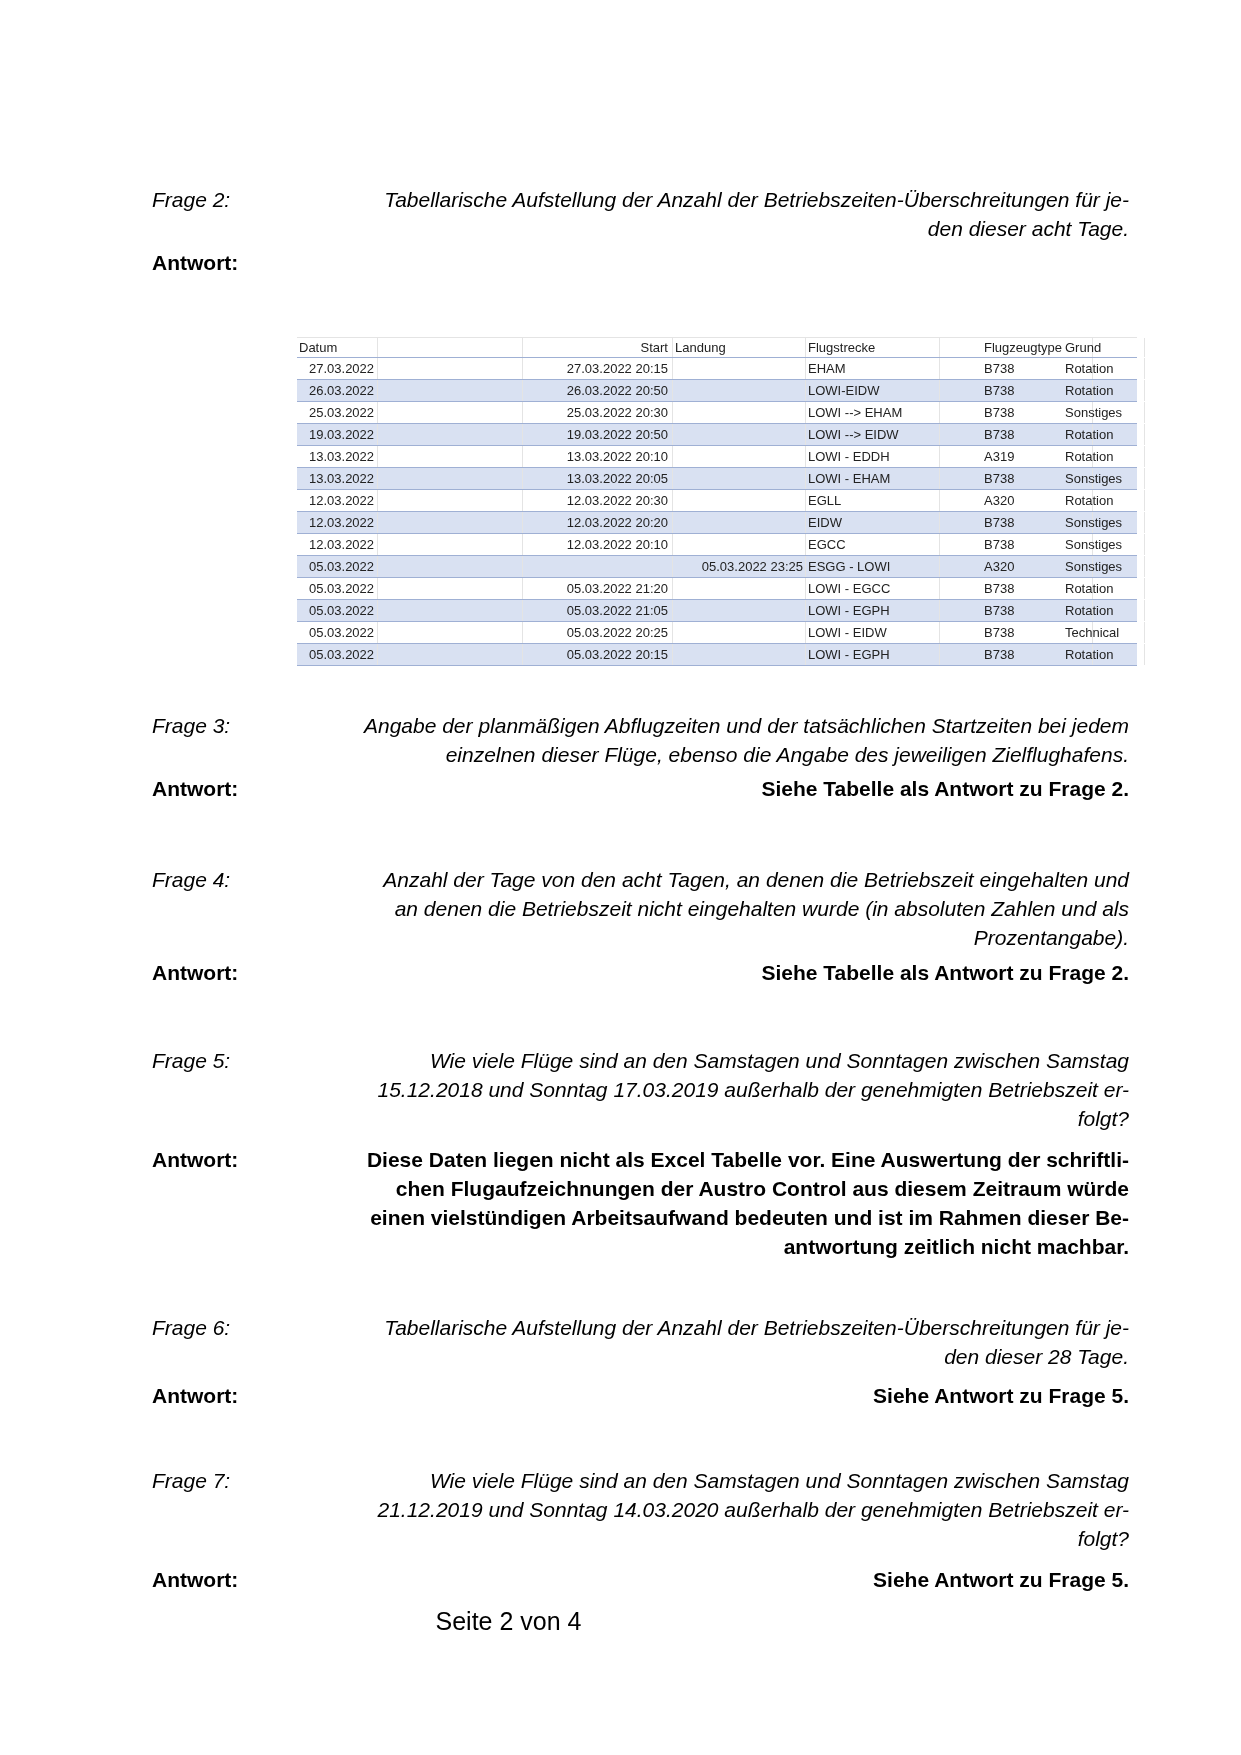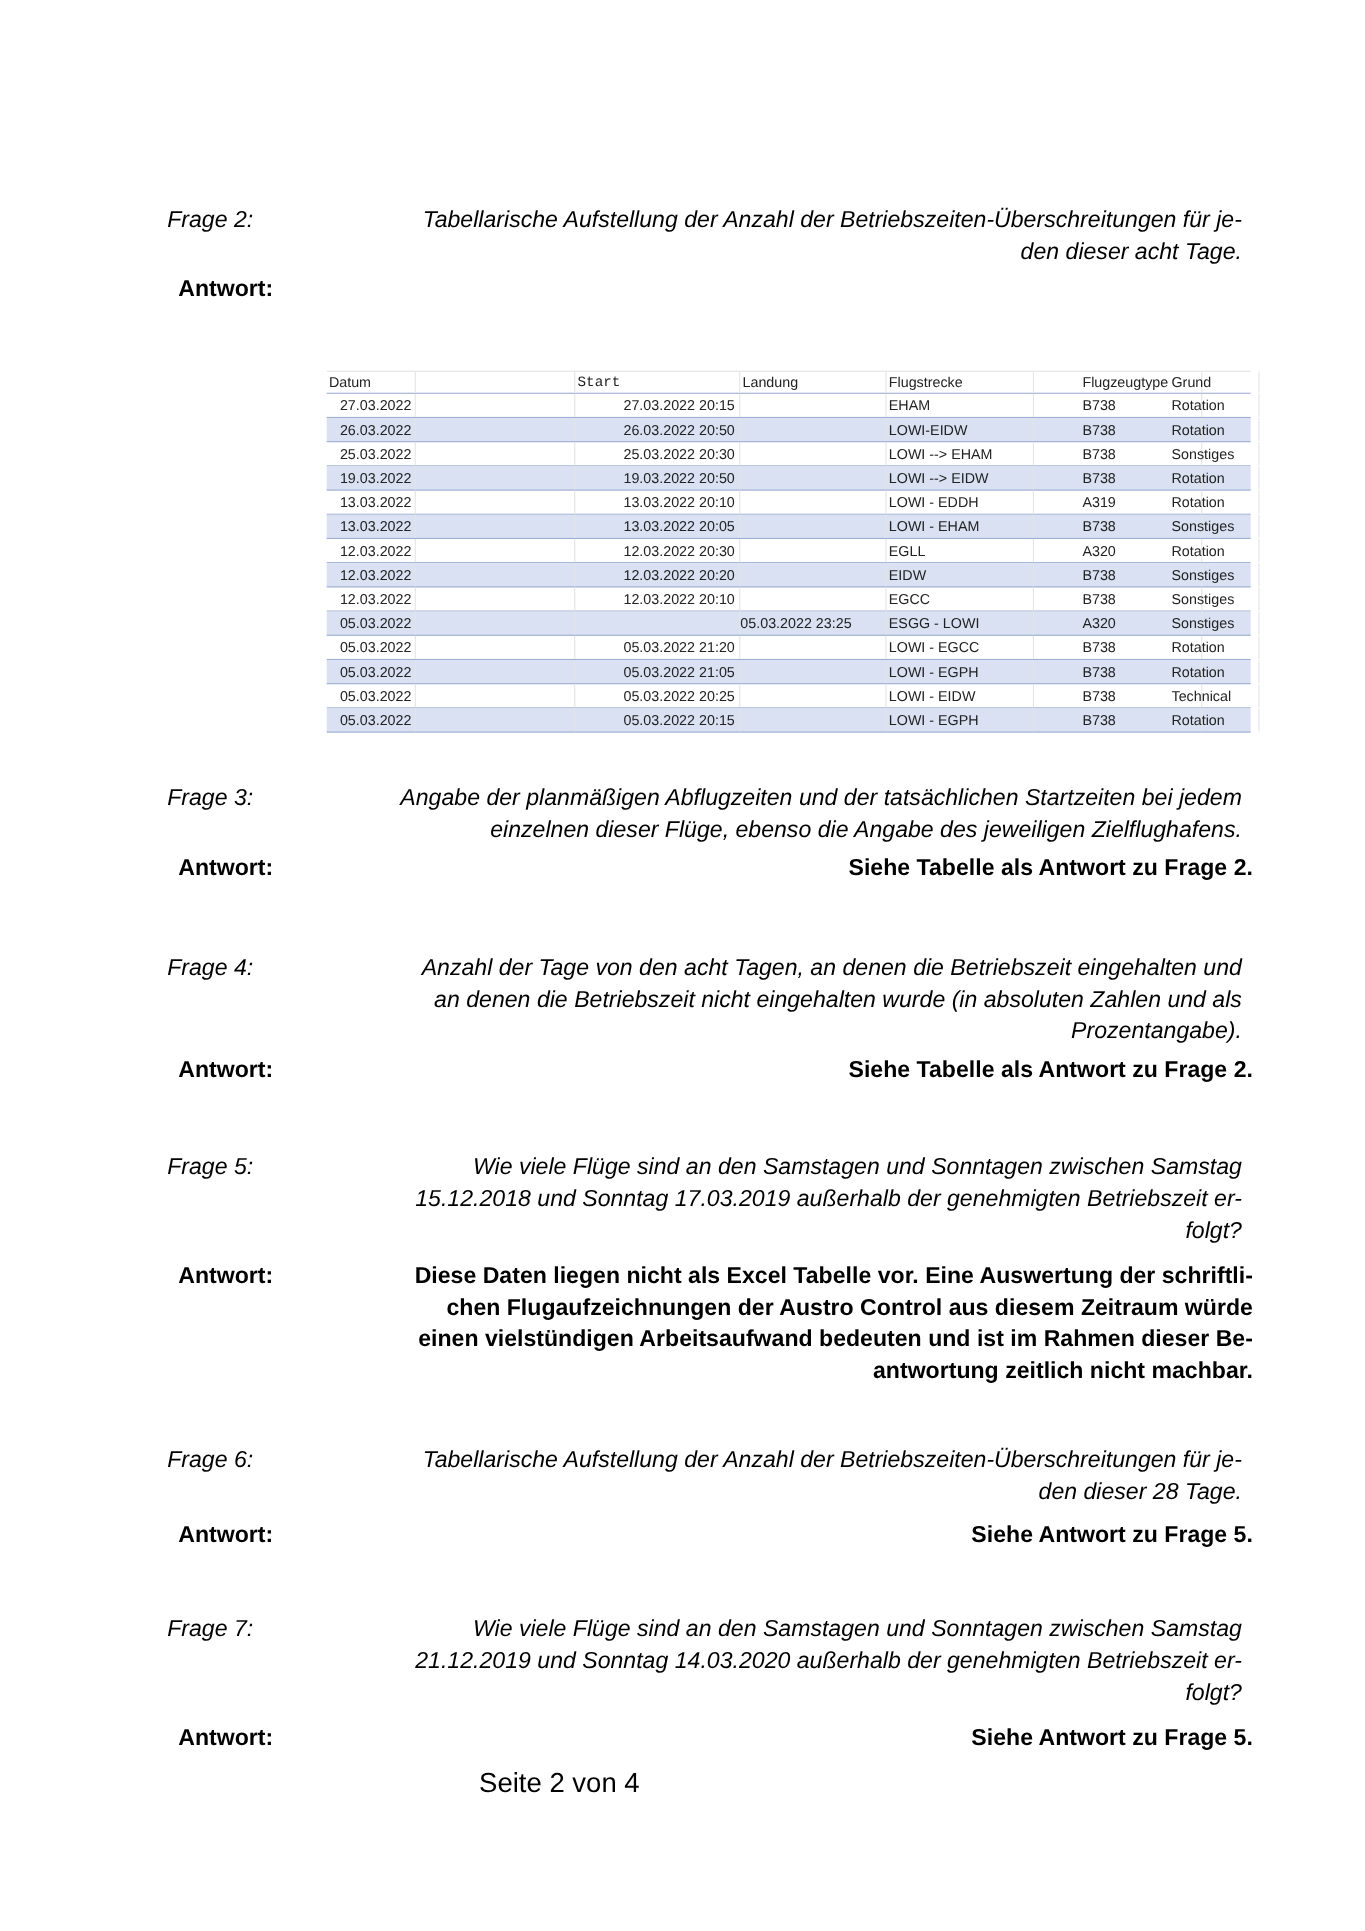--- a/index.html
+++ b/index.html
@@ -2,35 +2,35 @@
 <html><head>
   <meta charset="utf-8">
   <style>
     html, body { margin: 0; padding: 0; background: #ffffff; }
     body { width: 1241px; height: 1755px; position: relative; overflow: hidden;
            font-family: "Liberation Sans", sans-serif; color: #000; }
     .qa { position: absolute; left: 0; width: 1241px; }
     .lbl { position: absolute; left: 152px; font-size: 21px; line-height: 29px; }
     .txt { position: absolute; left: 299px; width: 830px; font-size: 21px; line-height: 29px; text-align: right; }
     .it { font-style: italic; }
-    .bd { font-weight: bold; margin-left: 10px; }
+    .bd { font-weight: bold; }
     .tbl { position: absolute; left: 297px; top: 337px; width: 840px;
            font-family: "Liberation Sans", sans-serif; font-size: 13px; color: #222; }
     .tr { position: relative; height: 21px; border-bottom: 1px solid #9fb0d4; }
     .tr.hd { height: 19px; border-bottom: 1px solid #9fb0d4; border-top: 1px solid #e4e4e4; }
     .tr.alt { background: #d9e1f2; }
     .c { position: absolute; top: 0; height: 100%; line-height: 21px; white-space: nowrap; overflow: hidden;
          border-right: 1px solid #e4e4e4; box-sizing: border-box; }
     .hd .c { line-height: 19px; }
     .c.datum { left: 0; width: 81px; padding-left: 2px; }
     .hd .c.datum { padding-left: 2px; }
     .c.blank { left: 81px; width: 145px; }
     .c.start { left: 226px; width: 150px; text-align: right; padding-right: 4px; }
-    .hd .c.start { text-align: left; padding-left: 2px; font-family: Liberation Mono, monospace; }
-    .c.landung { left: 376px; width: 133px; text-align: left; padding-right: 2px; }
+    .hd .c.start { text-align: right; padding-left: 2px; }
+    .c.landung { left: 376px; width: 133px; text-align: right; padding-right: 2px; }
     .hd .c.landung { text-align: left; padding-left: 2px; }
     .c.strecke { left: 509px; width: 134px; padding-left: 2px; }
     .c.typ { left: 643px; width: 111px; padding-left: 2px; margin-left: 42px; }
     .c.grund { left: 766px; width: 82px; padding-left: 2px; }
     .tr:not(.hd) .c.datum { padding-left: 12px; }
     .footer { position: absolute; top: 1607px; left: 0; width: 1017px; text-align: center;
               font-size: 25px; }
   </style>
 </head>
 <body>

